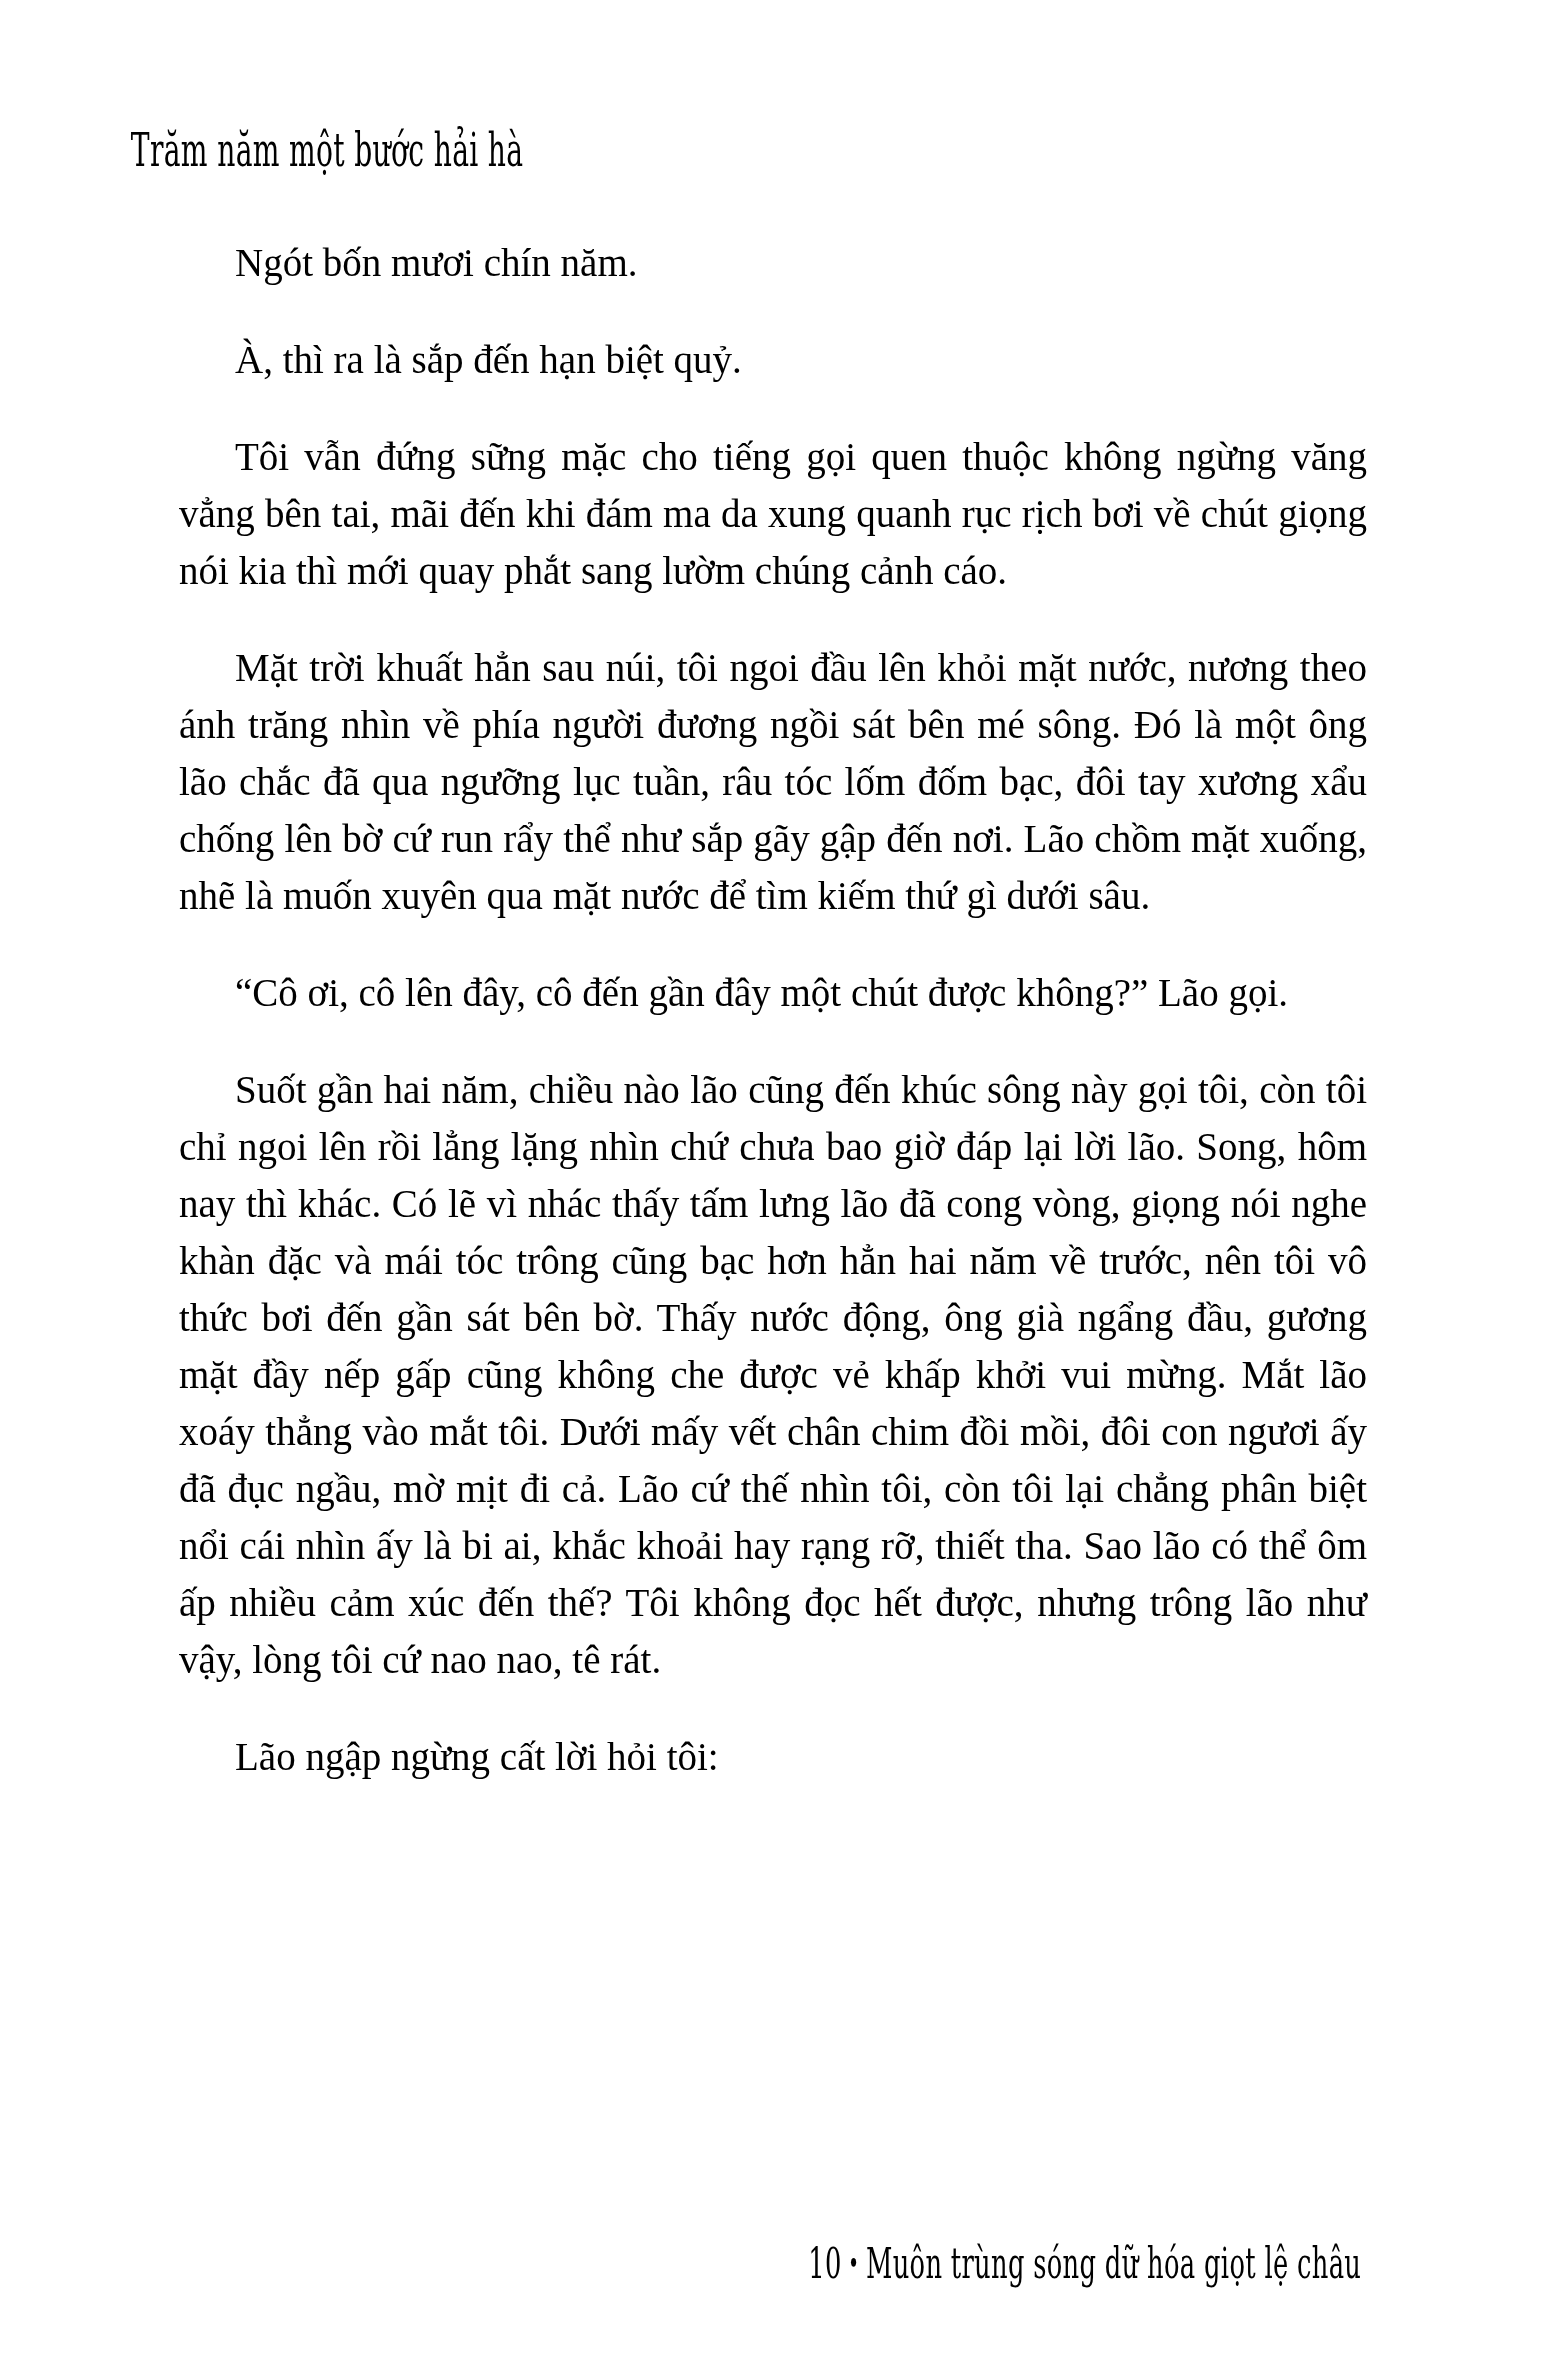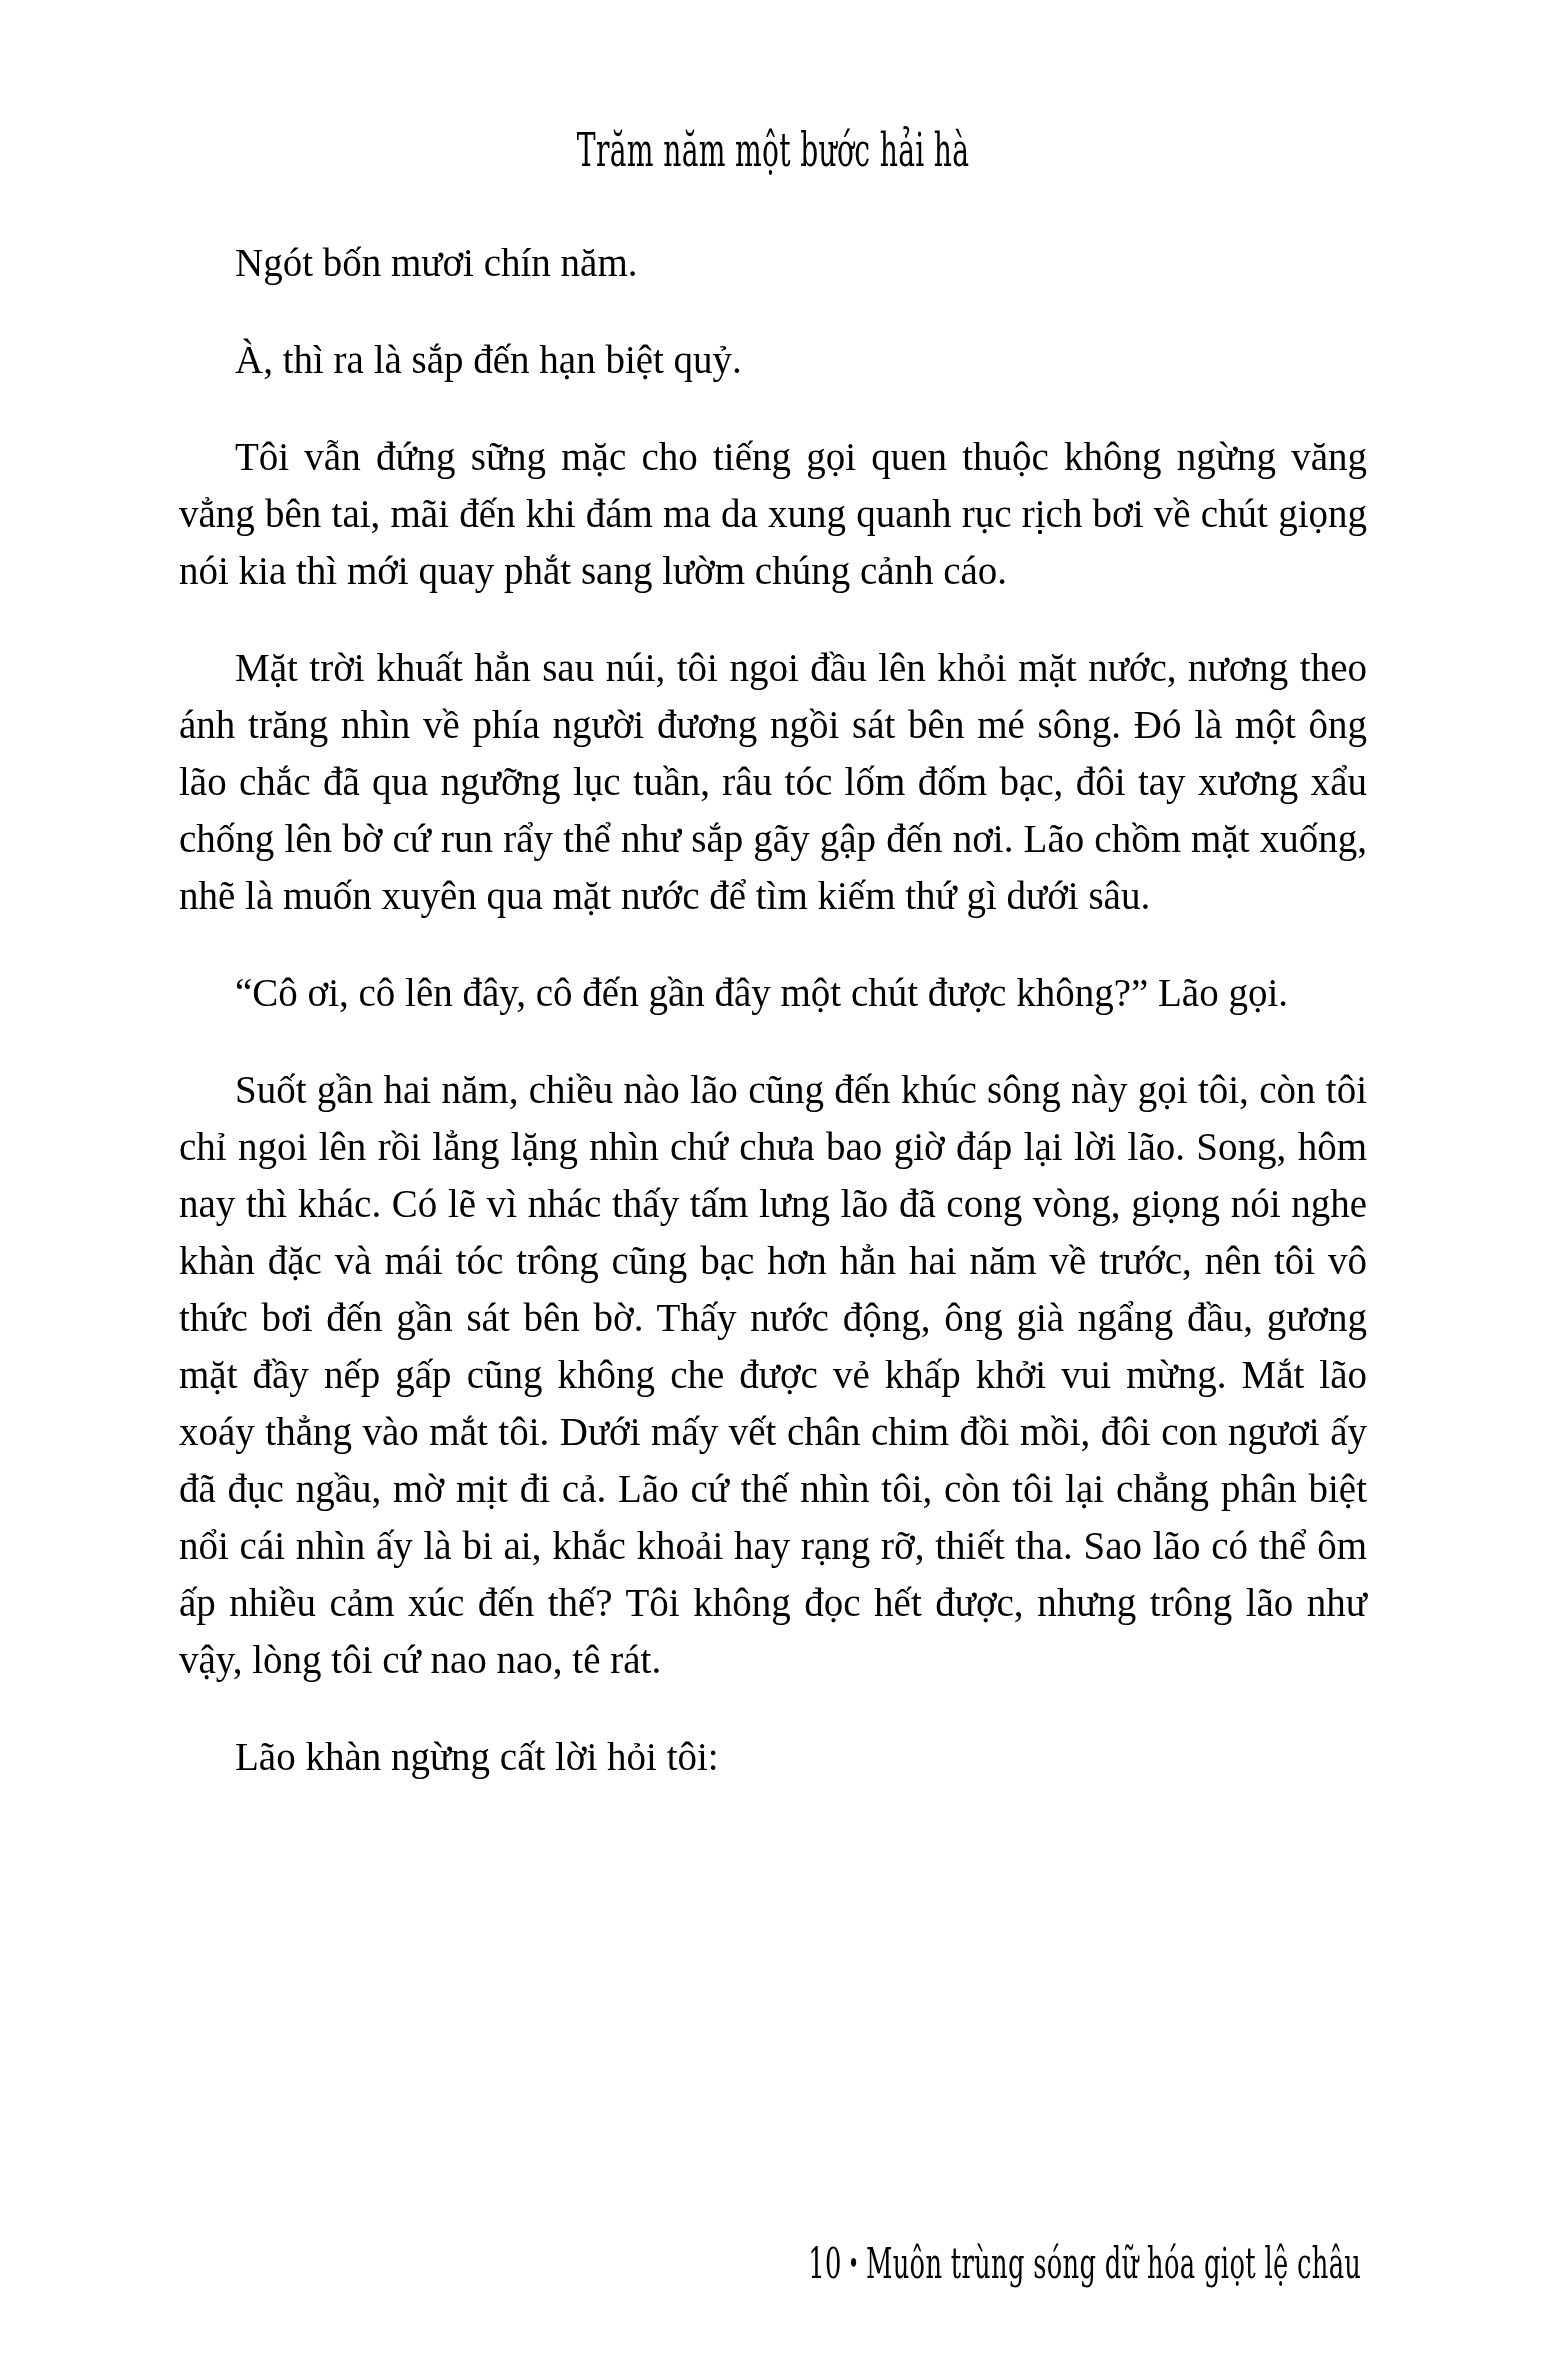--- a/index.html
+++ b/index.html
@@ -23,21 +23,21 @@
     transform-origin: 50% 50%;
     white-space: nowrap;
     font-weight: 400;
     letter-spacing: 0.5px;
   }
   .running-header {
     position: absolute;
     top: 124px;
     left: 0;
     width: 1546px;
-    text-align: center;
+    text-align: left;
     font-size: 47px;
     line-height: 1.1;
   }
   .body-text {
     position: absolute;
     top: 234px;
     left: 179px;
     width: 1188px;
     font-family: "Liberation Serif", "DejaVu Serif", serif;
     font-size: 39px;
@@ -78,21 +78,21 @@
     <span class="condensed">Trăm năm một bước hải hà</span>
   </div>
 
   <div class="body-text">
     <p>Ngót bốn mươi chín năm.</p>
     <p>À, thì ra là sắp đến hạn biệt quỷ.</p>
     <p>Tôi vẫn đứng sững mặc cho tiếng gọi quen thuộc không ngừng văng vẳng bên tai, mãi đến khi đám ma da xung quanh rục rịch bơi về chút giọng nói kia thì mới quay phắt sang lườm chúng cảnh cáo.</p>
     <p>Mặt trời khuất hẳn sau núi, tôi ngoi đầu lên khỏi mặt nước, nương theo ánh trăng nhìn về phía người đương ngồi sát bên mé sông. Đó là một ông lão chắc đã qua ngưỡng lục tuần, râu tóc lốm đốm bạc, đôi tay xương xẩu chống lên bờ cứ run rẩy thể như sắp gãy gập đến nơi. Lão chồm mặt xuống, nhẽ là muốn xuyên qua mặt nước để tìm kiếm thứ gì dưới sâu.</p>
     <p>“Cô ơi, cô lên đây, cô đến gần đây một chút được không?” Lão gọi.</p>
     <p>Suốt gần hai năm, chiều nào lão cũng đến khúc sông này gọi tôi, còn tôi chỉ ngoi lên rồi lẳng lặng nhìn chứ chưa bao giờ đáp lại lời lão. Song, hôm nay thì khác. Có lẽ vì nhác thấy tấm lưng lão đã cong vòng, giọng nói nghe khàn đặc và mái tóc trông cũng bạc hơn hẳn hai năm về trước, nên tôi vô thức bơi đến gần sát bên bờ. Thấy nước động, ông già ngẩng đầu, gương mặt đầy nếp gấp cũng không che được vẻ khấp khởi vui mừng. Mắt lão xoáy thẳng vào mắt tôi. Dưới mấy vết chân chim đồi mồi, đôi con ngươi ấy đã đục ngầu, mờ mịt đi cả. Lão cứ thế nhìn tôi, còn tôi lại chẳng phân biệt nổi cái nhìn ấy là bi ai, khắc khoải hay rạng rỡ, thiết tha. Sao lão có thể ôm ấp nhiều cảm xúc đến thế? Tôi không đọc hết được, nhưng trông lão như vậy, lòng tôi cứ nao nao, tê rát.</p>
-    <p>Lão khàn ngừng cất lời hỏi tôi:</p>
+    <p>Lão ngập ngừng cất lời hỏi tôi:</p>
   </div>
 
   <div class="page-footer">
     <span class="condensed">
       <span>10</span><span class="sep">•</span><span>Muôn trùng sóng dữ hóa giọt lệ châu</span>
     </span>
   </div>
 
 </div>
 

